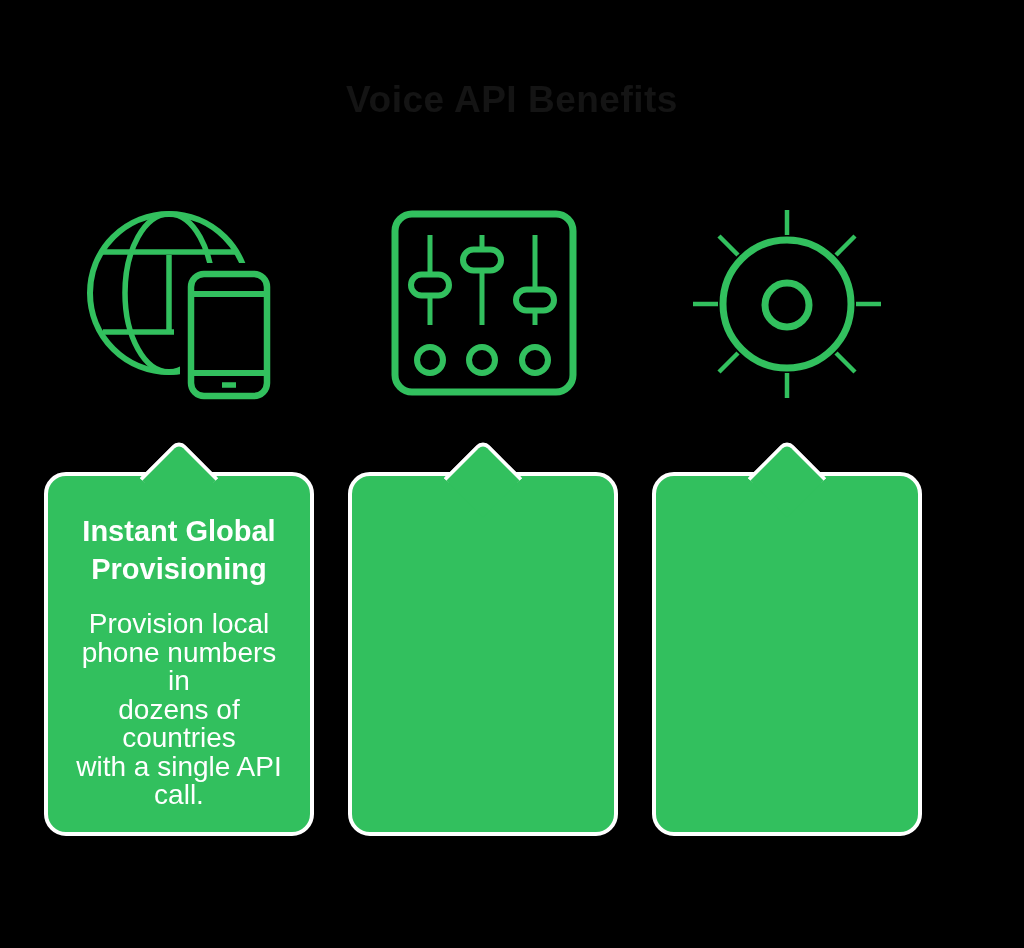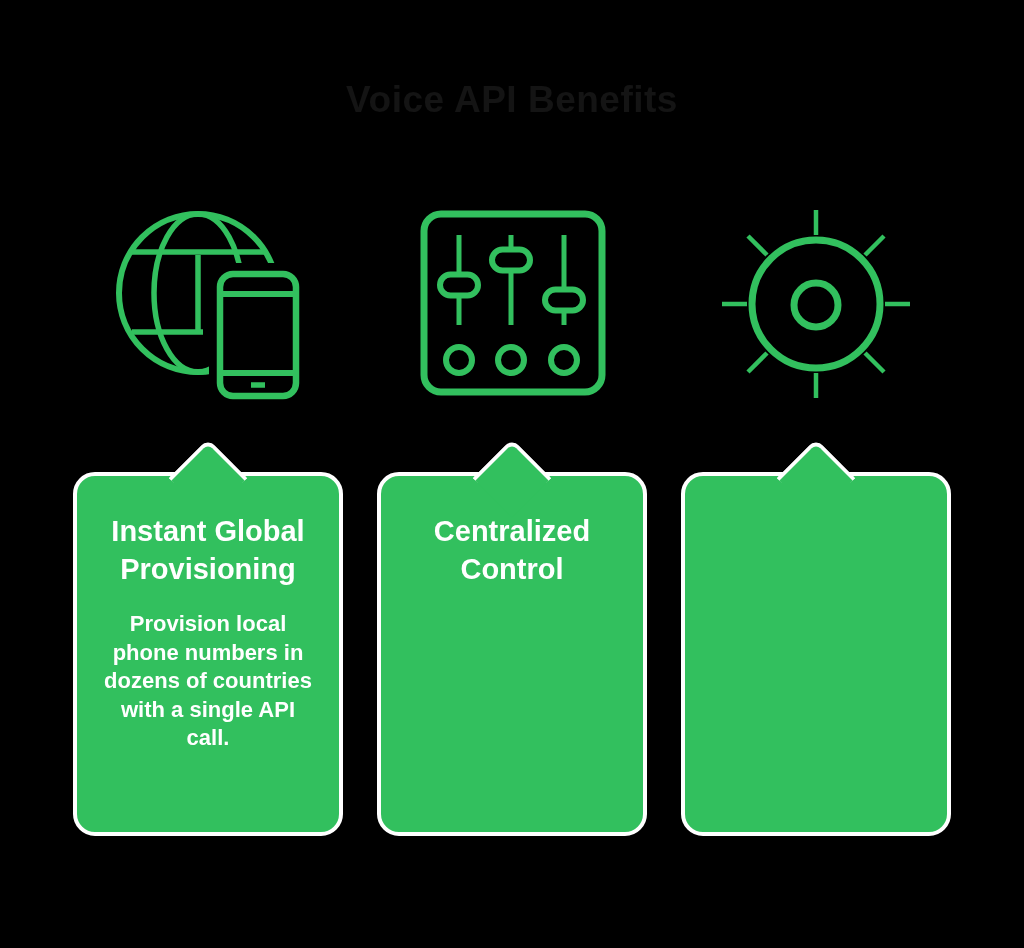--- a/index.html
+++ b/index.html
@@ -15,23 +15,24 @@
     margin: 78px 0 0 0;
     text-align: center;
     font-size: 37px;
     line-height: 44px;
     font-weight: 700;
     letter-spacing: 0.5px;
     color: var(--title-text, #141414);
   }
   .columns {
     display: flex;
-    justify-content: center;
+    justify-content: flex-start;
     gap: 34px;
     margin-top: 80px;
+    margin-left: 44px;
   }
   .column {
     width: 270px;
     display: flex;
     flex-direction: column;
     align-items: center;
   }
   .icon-box {
     width: 200px; height: 200px;
     display: flex; align-items: center; justify-content: center;
@@ -65,23 +66,23 @@
     line-height: 38px;
     font-weight: 700;
     color: var(--card-text, #ffffff);
   }
   .card-desc {
     position: relative;
     margin: 22px auto 0;
     width: 218px;
     text-align: center;
     white-space: pre-line;
-    font-size: 22px;
+    font-size: 28px;
     line-height: 28.5px;
-    font-weight: 700;
+    font-weight: 400;
     color: var(--card-text, #ffffff);
   }
 </style>
 </head>
 <body>
 
 <div class="page">
 
   <h1 class="page-title">Voice API Benefits</h1>
 
@@ -124,22 +125,20 @@
           <rect x="28" y="72.5" width="38" height="21" rx="10.5" fill="#000000" stroke-width="6"></rect>
           <rect x="80" y="47.5" width="38" height="21" rx="10.5" fill="#000000" stroke-width="6"></rect>
           <rect x="133" y="87.5" width="38" height="21" rx="10.5" fill="#000000" stroke-width="6"></rect>
           <circle cx="47" cy="158" r="13" stroke-width="6"></circle>
           <circle cx="99" cy="158" r="13" stroke-width="6"></circle>
           <circle cx="152" cy="158" r="13" stroke-width="6"></circle>
         </svg>
       </div>
       <div class="card">
         <div class="pointer"></div>
-        <div class="card-title">Centralized
-Control</div>
       </div>
     </div>
 
     <div class="column">
       <div class="icon-box">
         <svg width="200" height="200" viewBox="0 0 200 200" fill="none" stroke="currentColor">
           <circle cx="100" cy="102" r="64" stroke-width="7"></circle>
           <circle cx="100" cy="103" r="22" stroke-width="7"></circle>
           <g stroke-width="4.5">
             <line x1="100" y1="33" x2="100" y2="8"></line>

